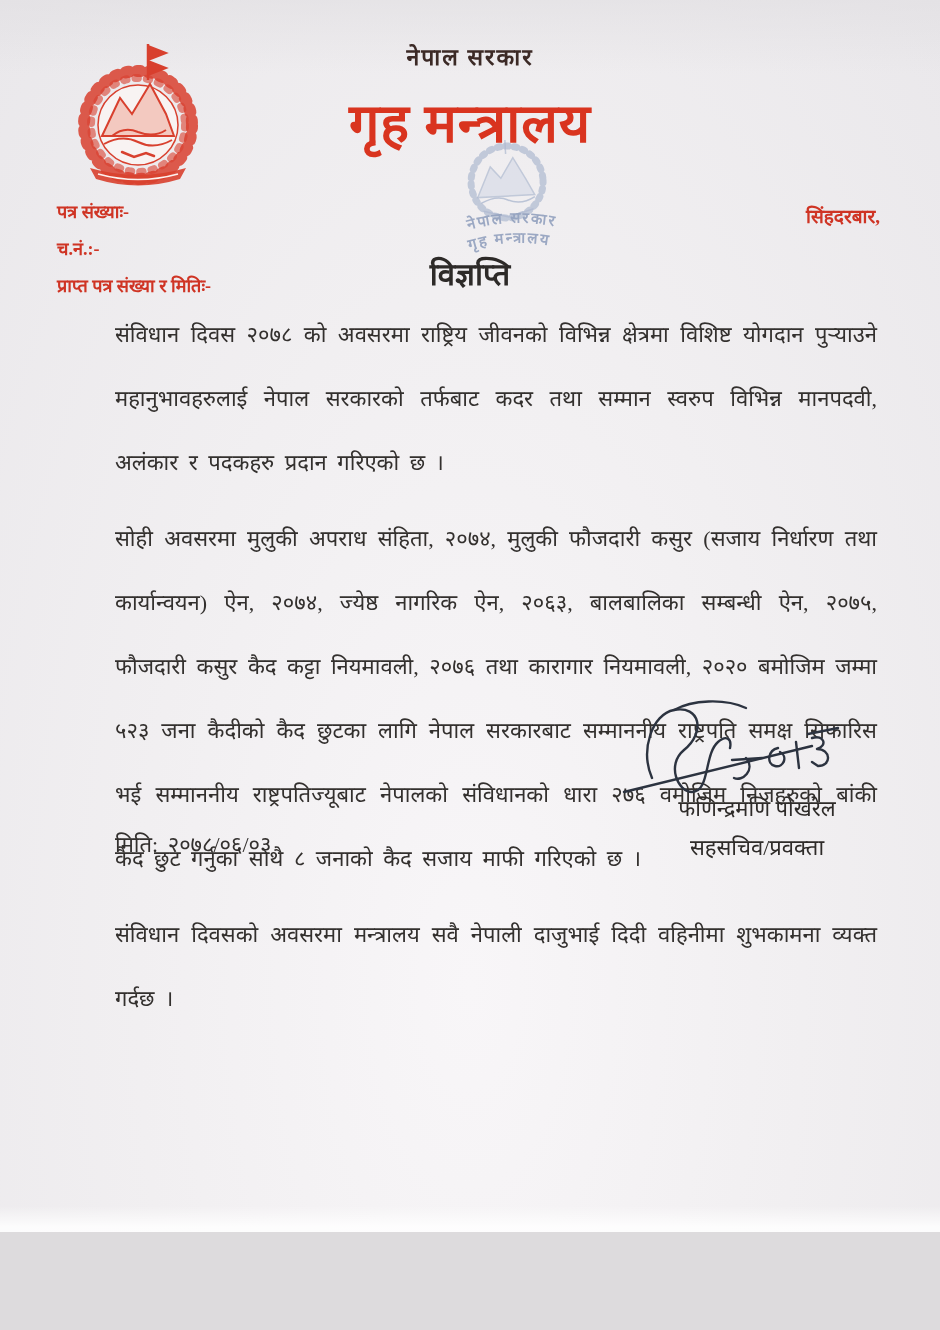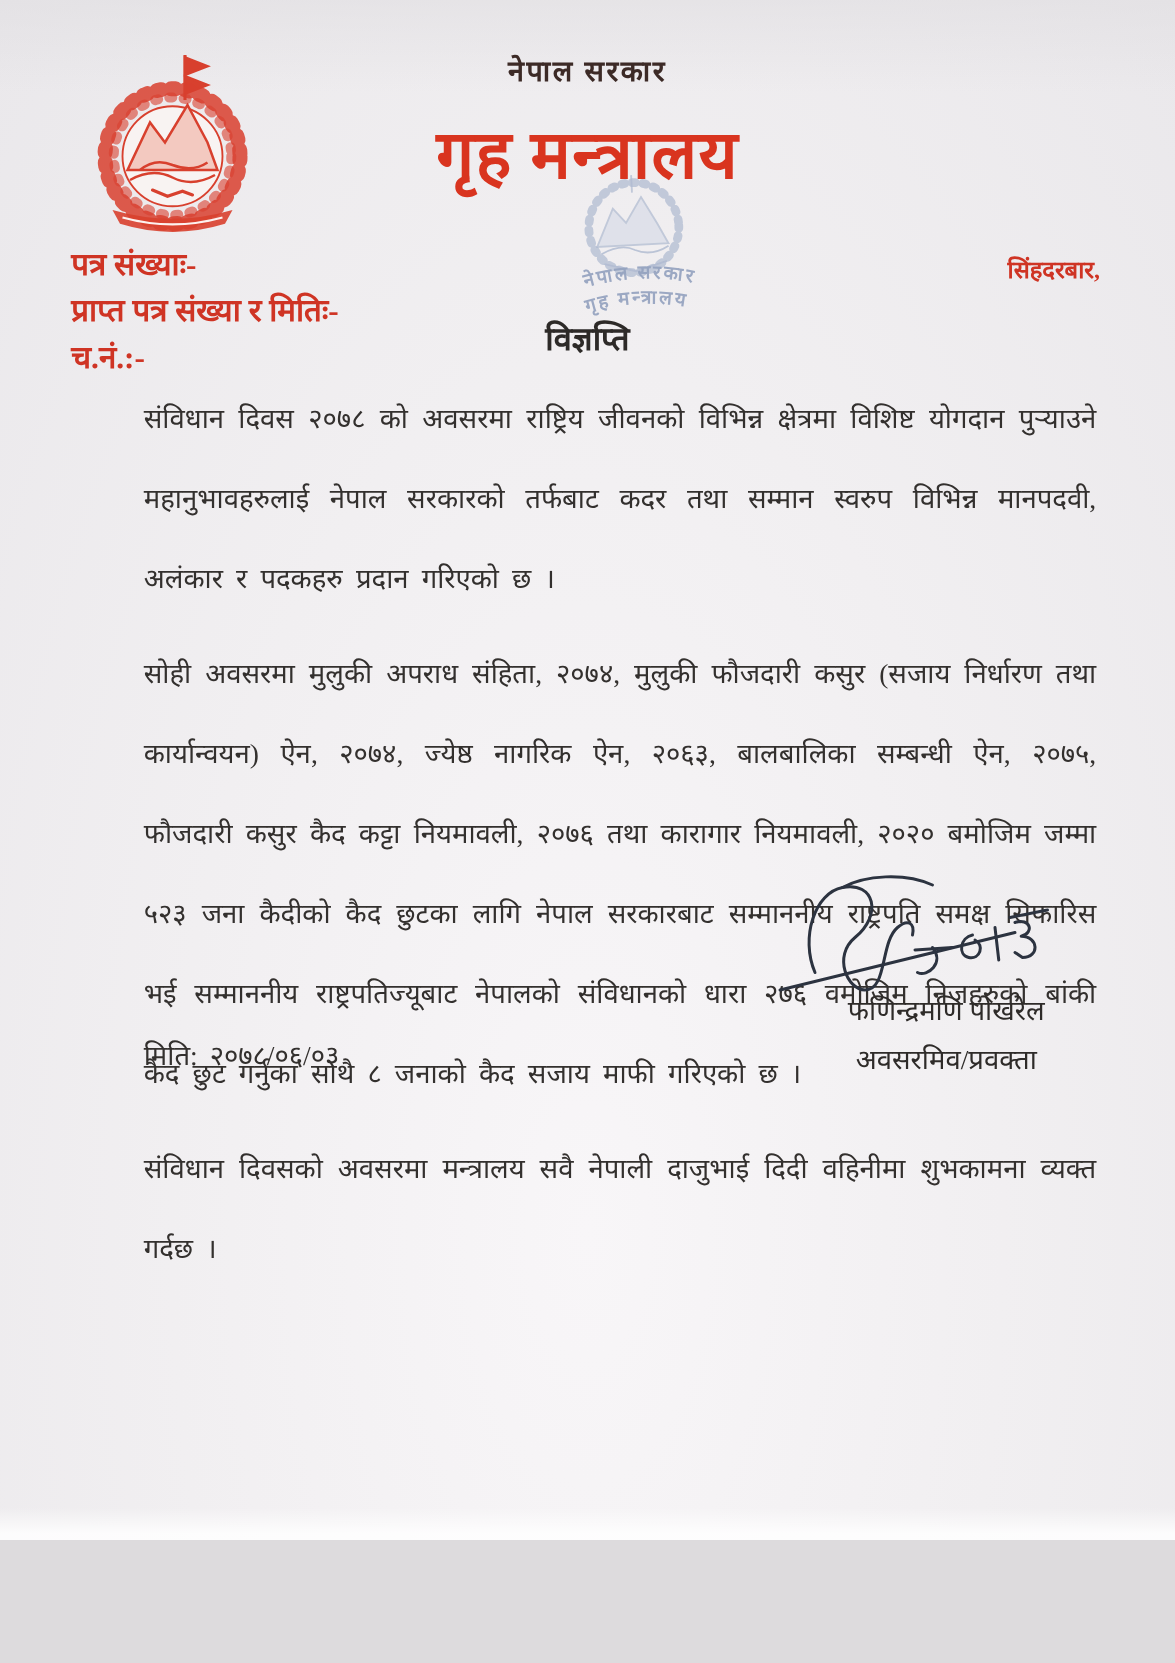--- a/index.html
+++ b/index.html
@@ -41,30 +41,30 @@
   }
   .stamp {
     position: absolute; left: 423px; top: 130px; width: 170px; height: 140px;
     opacity: 0.75;
     transform: rotate(-3deg);
   }
 
   
   .meta-left {
     position: absolute; left: 57px; top: 194px;
-    color: #cf3424; font-size: 25px; font-weight: bold; line-height: 37px;
+    color: #cf3424; font-size: 18px; font-weight: bold; line-height: 37px;
   }
   .meta-right {
     position: absolute; right: 60px; top: 198px;
     color: #cf3424; font-size: 19px; font-weight: bold; line-height: 37px;
     text-align: center;
   }
   .doc-title {
     position: absolute; left: 0; top: 252px; width: 100%;
-    text-align: center; font-size: 26px; font-weight: bold; color: #2d2a28;
+    text-align: center; font-size: 31px; font-weight: bold; color: #2d2a28;
   }
 
   
   .body-text {
     position: absolute; left: 115px; top: 303px; width: 762px;
     font-size: 22px; line-height: 64px; text-align: justify;
     word-spacing: 5px; color: #33302e;
   }
   .body-text p { margin-bottom: 12px; }
 
@@ -130,22 +130,22 @@
     <text font-size="15" font-weight="bold" fill="#7488ae" letter-spacing="2" opacity="0.9">
       <textPath href="#stampArc1" startOffset="14%">नेपाल सरकार</textPath>
     </text>
     <text font-size="15" font-weight="bold" fill="#7488ae" letter-spacing="2" opacity="0.9">
       <textPath href="#stampArc2" startOffset="13%">गृह मन्त्रालय</textPath>
     </text>
   </svg>
 
   <div class="meta-left">
     <div>पत्र संख्याः-</div>
+    <div>च.नं.:-</div>
     <div>प्राप्त पत्र संख्या र मितिः-</div>
-    <div>च.नं.:-</div>
   </div>
 
   <div class="meta-right">
     <div>सिंहदरबार,</div>
   </div>
 
   <div class="doc-title">विज्ञप्ति</div>
 
   <div class="body-text">
     <p>संविधान दिवस २०७८ को अवसरमा राष्ट्रिय जीवनको विभिन्न क्षेत्रमा विशिष्ट योगदान पुऱ्याउने महानुभावहरुलाई नेपाल सरकारको तर्फबाट कदर तथा सम्मान स्वरुप विभिन्न मानपदवी, अलंकार र पदकहरु प्रदान गरिएको छ ।</p>
@@ -163,17 +163,17 @@
         <path d="M12 94 L200 48"></path>
         <path d="M120 62 L150 60"></path>
         <path d="M134 60 C 144 72 130 84 122 80"></path>
         <path d="M166 50 C 156 52 154 66 163 68 C 172 70 176 58 168 54"></path>
         <path d="M184 44 L187 70"></path>
         <path d="M200 40 C 212 36 216 48 205 51 C 219 51 220 68 206 68 L 200 64"></path>
         <path d="M196 36 L226 30"></path>
       </g>
     </svg>
     <div class="sig-name">फणिन्द्रमणि पोखरेल</div>
-    <div class="sig-designation">अवसरमिव/प्रवक्ता</div>
+    <div class="sig-designation">सहसचिव/प्रवक्ता</div>
   </div>
 
   <div class="bottom-sheen"></div>
 </div>
 
 </body></html>

